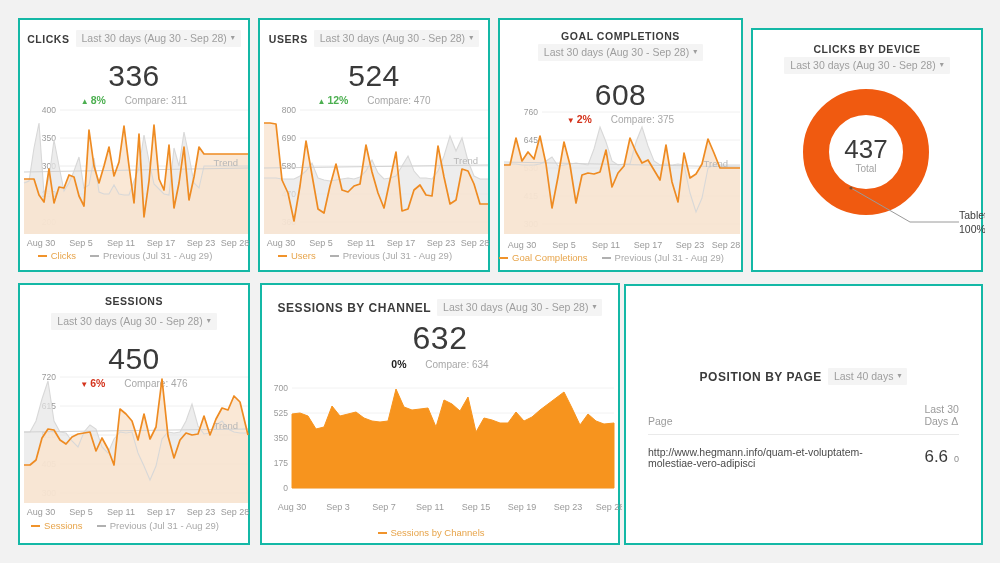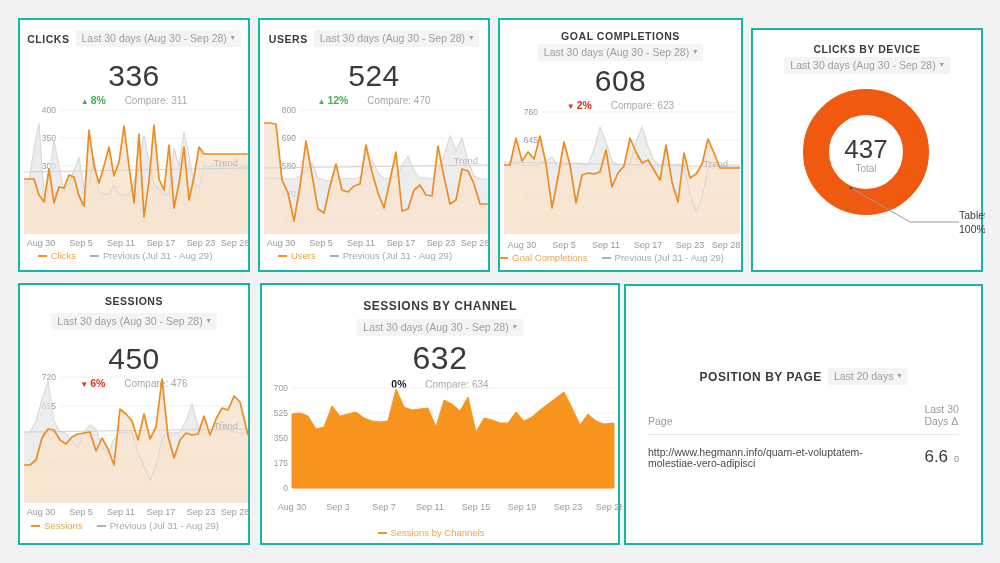--- a/index.html
+++ b/index.html
@@ -204,24 +204,24 @@
   </div>
 
   <div class="card" style="left:498px;top:18px;width:245px;height:254px;">
     <div class="card-head stacked">
       <span class="card-title">GOAL COMPLETIONS</span>
       <span class="range-pill">
         <span>Last 30 days (Aug 30 - Sep 28)</span>
         <span class="caret">▾</span>
       </span>
     </div>
-    <div class="metric" style="margin-top:3px;">608</div>
+    <div class="metric" style="margin-top:17px;">608</div>
     <div class="compare-row">
       <span class="delta down"><span class="arrow">▼</span><span>2%</span></span>
-      <span class="cmp">Compare: 623</span>
+      <span class="cmp">Compare: 375</span>
     </div>
     <div class="chart-wrap" style="top:82px;">
       <svg class="chart-svg" width="245" height="148" viewBox="0 0 245 148">
         <g>
           <line x1="42" y1="10" x2="240" y2="10" stroke="#f0f0f0"></line>
           <line x1="42" y1="38" x2="240" y2="38" stroke="#f0f0f0"></line>
           <line x1="42" y1="66" x2="240" y2="66" stroke="#ececec"></line>
           <line x1="42" y1="94" x2="240" y2="94" stroke="#f0f0f0"></line>
           <line x1="42" y1="122" x2="240" y2="122" stroke="#f0f0f0"></line>
         </g>
@@ -330,21 +330,21 @@
         </span>
         <span class="legend-item">
           <span class="dash-mark gray"></span>
           <span class="legend-label gray">Previous (Jul 31 - Aug 29)</span>
         </span>
       </div>
     </div>
   </div>
 
   <div class="card" style="left:260px;top:283px;width:360px;height:262px;">
-    <div class="card-head" style="padding-top:14px;flex-direction:column;">
+    <div class="card-head" style="padding-top:14px;">
       <span class="card-title" style="font-size:12px;">SESSIONS BY CHANNEL</span>
       <span class="range-pill">
         <span>Last 30 days (Aug 30 - Sep 28)</span>
         <span class="caret">▾</span>
       </span>
     </div>
     <div class="metric" style="font-size:32px;margin-top:5px;">632</div>
     <div class="compare-row" style="margin-top:3px;">
       <span class="delta flat">0%</span>
       <span class="cmp">Compare: 634</span>
@@ -383,21 +383,21 @@
           <span class="legend-label orange">Sessions by Channels</span>
         </span>
       </div>
     </div>
   </div>
 
   <div class="card" style="left:624px;top:284px;width:359px;height:261px;">
     <div class="card-head" style="padding-top:82px;">
       <span class="card-title" style="font-size:12px;">POSITION BY PAGE</span>
       <span class="range-pill">
-        <span>Last 20 days</span>
+        <span>Last 40 days</span>
         <span class="caret">▾</span>
       </span>
     </div>
     <div style="padding:18px 22px 0 22px;">
       <table class="tbl">
         <thead>
           <tr>
             <th class="page-col">Page</th>
             <th class="val-col">
               <span>Last 30</span><br>

